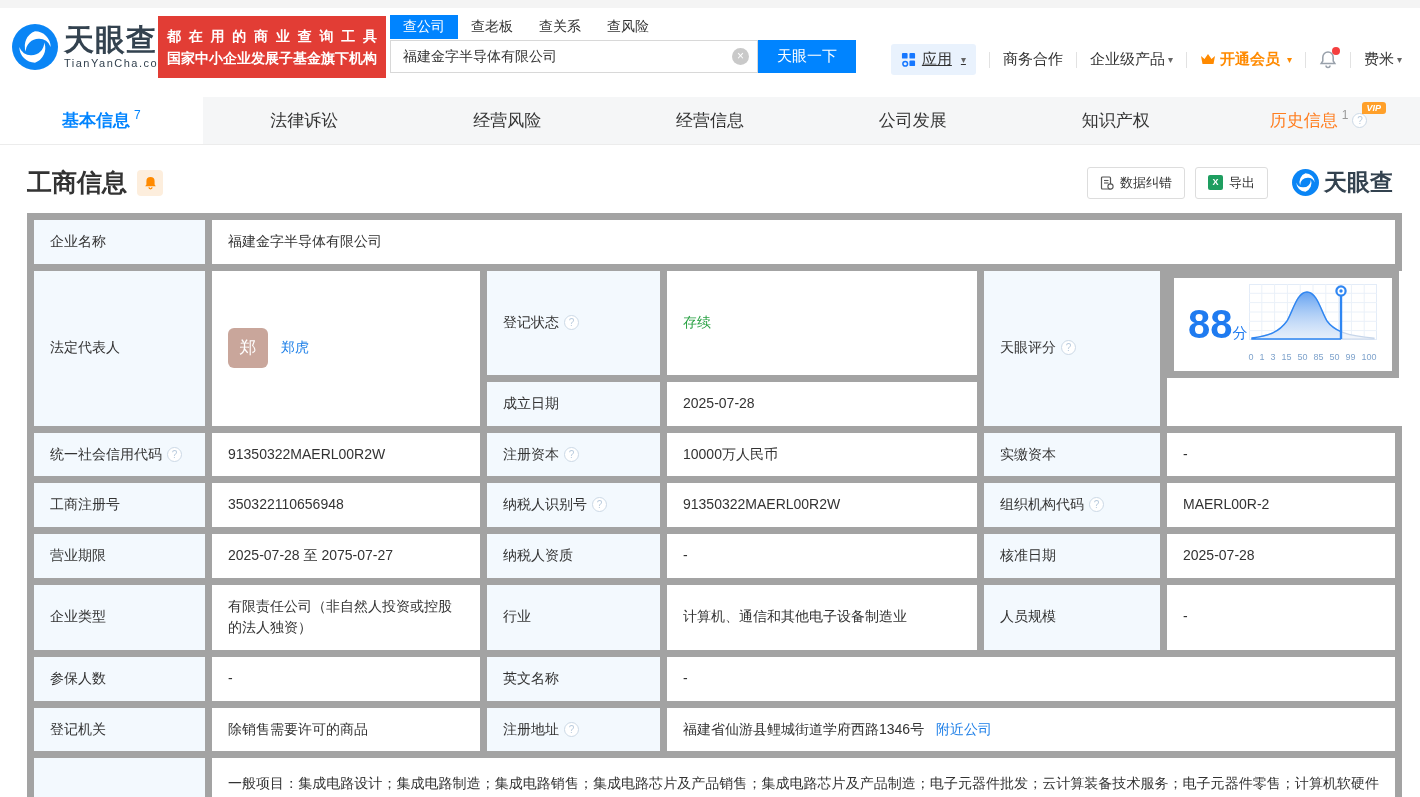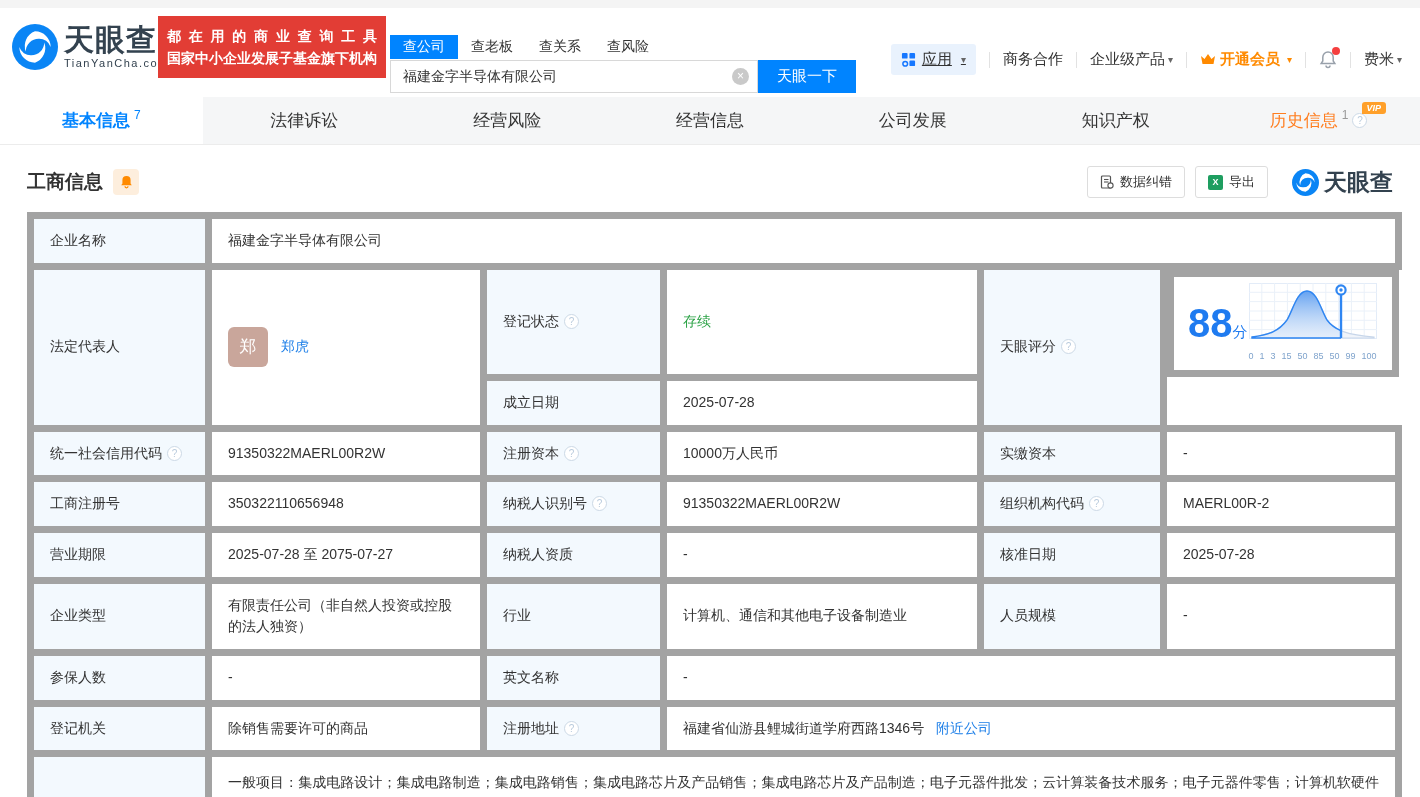--- a/index.html
+++ b/index.html
@@ -14,21 +14,21 @@
   .header { position:relative; height:89px; background:#fff; }
   .logo { position:absolute; left:12px; top:16px; display:flex; align-items:center; }
   .logo-icon { width:46px; height:46px; }
   .logo-txt { margin-left:6px; }
   .logo-brand { font-size:30px; font-weight:bold; color:#33424f; line-height:30px; letter-spacing:1px;}
   .logo-domain { font-size:11px; color:#33424f; letter-spacing:1.5px; margin-top:2px; }
   .promo { position:absolute; left:158px; top:8px; width:228px; background:#e23d35; color:#fff;
            padding:9px 9px; font-size:14px; font-weight:bold; line-height:22px; }
   .promo div { text-align:justify; text-align-last:justify; }
 
-  .search { position:absolute; left:390px; top:27px; }
+  .search { position:absolute; left:390px; top:7px; }
   .search-tabs { display:flex; font-size:14px; }
   .search-tab { padding:3px 13px; cursor:pointer; color:#333; }
   .search-tab.active { background:#0084ff; color:#fff; }
   .search-row { display:flex; margin-top:1px; }
   .search-box { width:368px; height:33px; border:1px solid #d8d8d8; display:flex; align-items:center; padding:0 8px 0 12px; }
   .search-box input { border:none; outline:none; flex:1; font-size:14px; color:#333; font-family:inherit; }
   .clear-icon { width:17px; height:17px; border-radius:50%; background:#c9c9c9; color:#fff; font-size:12px;
                 line-height:17px; text-align:center; cursor:pointer; }
   .search-btn { width:98px; height:33px; background:#0084ff; color:#fff; border:none; font-size:15px; cursor:pointer; font-family:inherit;}
 
@@ -53,21 +53,21 @@
   .vip-badge { position:absolute; top:5px; right:34px; background:#ffa02a; color:#fff; font-size:9px;
                font-weight:bold; padding:1px 5px; border-radius:3px 3px 3px 0; font-style:italic;}
   .qmark { display:inline-block; width:15px; height:15px; line-height:13px; text-align:center;
            border:1px solid #ccd9e6; border-radius:50%; color:#b9cbdd; font-size:10px; margin-left:5px;
            background:#fff; cursor:pointer; vertical-align:1px; }
   .tab .qmark { margin-left:4px; }
 
   
   .content { padding:0 27px; }
   .section-head { display:flex; align-items:center; margin:21px 0 14px; }
-  .section-title { font-size:19px; font-weight:bold; color:#333; }
+  .section-title { font-size:25px; font-weight:bold; color:#333; }
   .bell-badge { width:26px; height:26px; background:#fdeedd; border-radius:4px; margin-left:10px;
                 display:flex; align-items:center; justify-content:center; cursor:pointer; }
   .head-actions { margin-left:auto; display:flex; align-items:center; gap:10px; }
   .hbtn { display:flex; align-items:center; gap:6px; border:1px solid #ddd; border-radius:3px; background:#fff;
           padding:6px 12px; font-size:13px; color:#333; cursor:pointer; font-family:inherit;}
   .xls-icon { width:15px; height:15px; background:#1e9e60; border-radius:2px; color:#fff; font-size:9px;
               font-weight:bold; line-height:15px; text-align:center; }
   .watermark { display:flex; align-items:center; margin-left:14px; }
   .watermark .wm-txt { font-size:23px; font-weight:bold; color:#33424f; margin-left:5px; }
 

